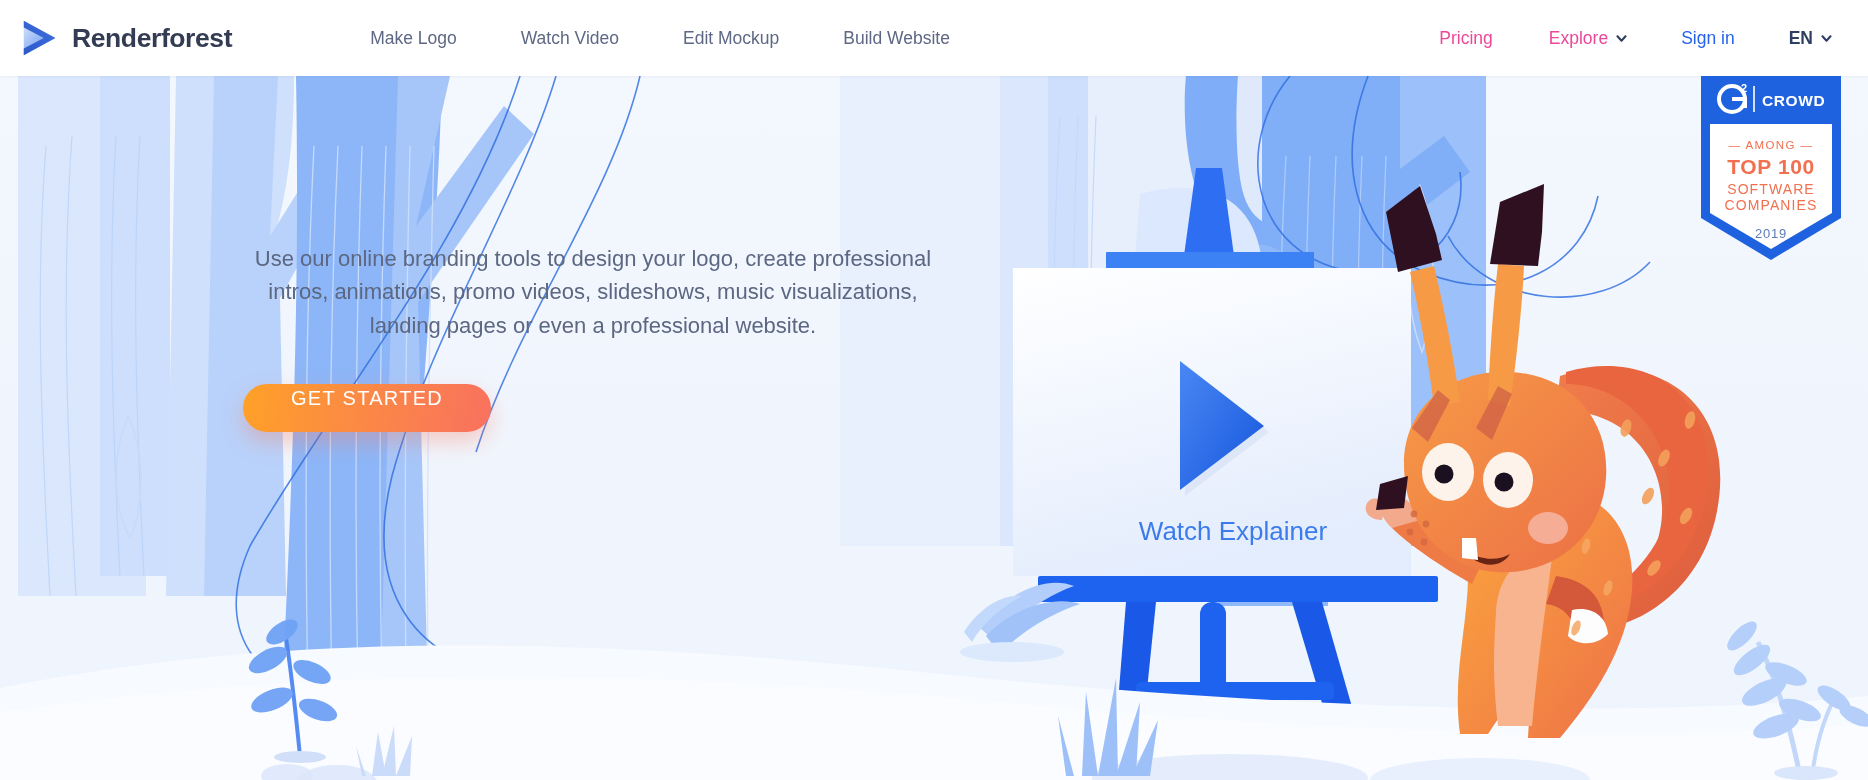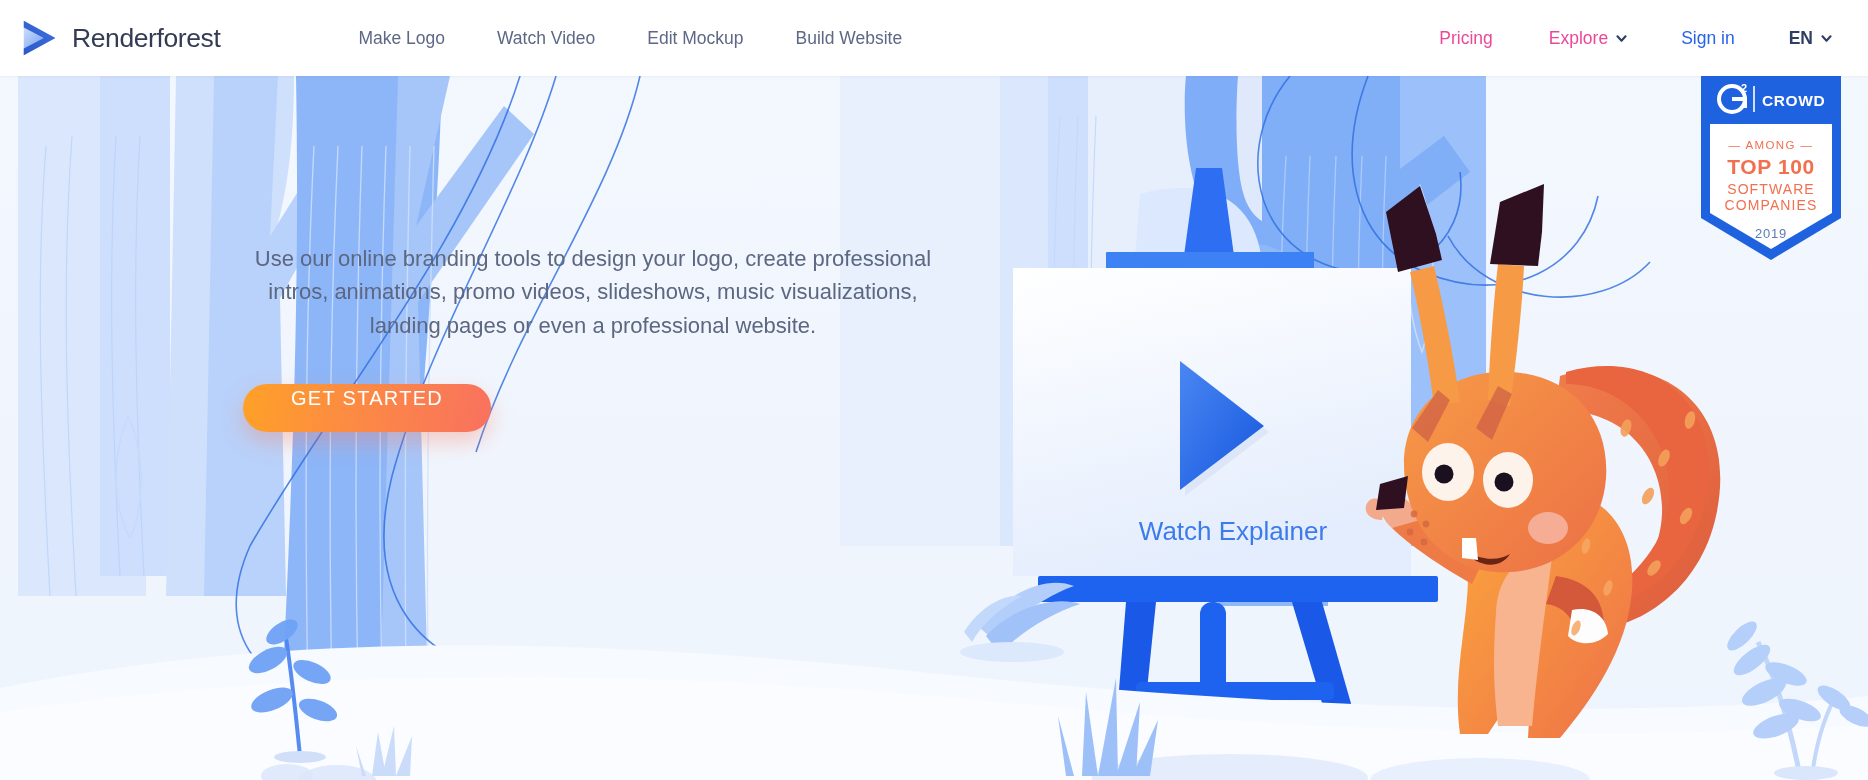--- a/index.html
+++ b/index.html
@@ -17,26 +17,26 @@
     background:#ffffff; z-index:60;
     display:flex; align-items:center;
     box-shadow:0 1px 2px rgba(40,60,100,.05);
   }
   .logo-wrap{
     display:flex; align-items:center; gap:11px;
     margin-left:19px; cursor:pointer;
   }
   .logo-mark{ width:42px; height:42px; display:block; }
   .logo-text{
-    font-size:26.5px; font-weight:normal; color:#333c52;
+    font-size:26.5px; font-weight:bold; color:#333c52;
     letter-spacing:-.4px;
   }
 
   .nav-main{
-    display:flex; align-items:center; gap:0; margin-left:112px;
+    display:flex; align-items:center; gap:12px; margin-left:112px;
   }
   .nav-main a{
     font-size:17.5px; color:#5e6885; text-decoration:none;
     padding:0 26px; white-space:nowrap;
   }
   .nav-right{
     display:flex; align-items:center; margin-left:auto; margin-right:14px;
   }
   .nav-right a{
     font-size:17.5px; color:#ec4899; text-decoration:none;

